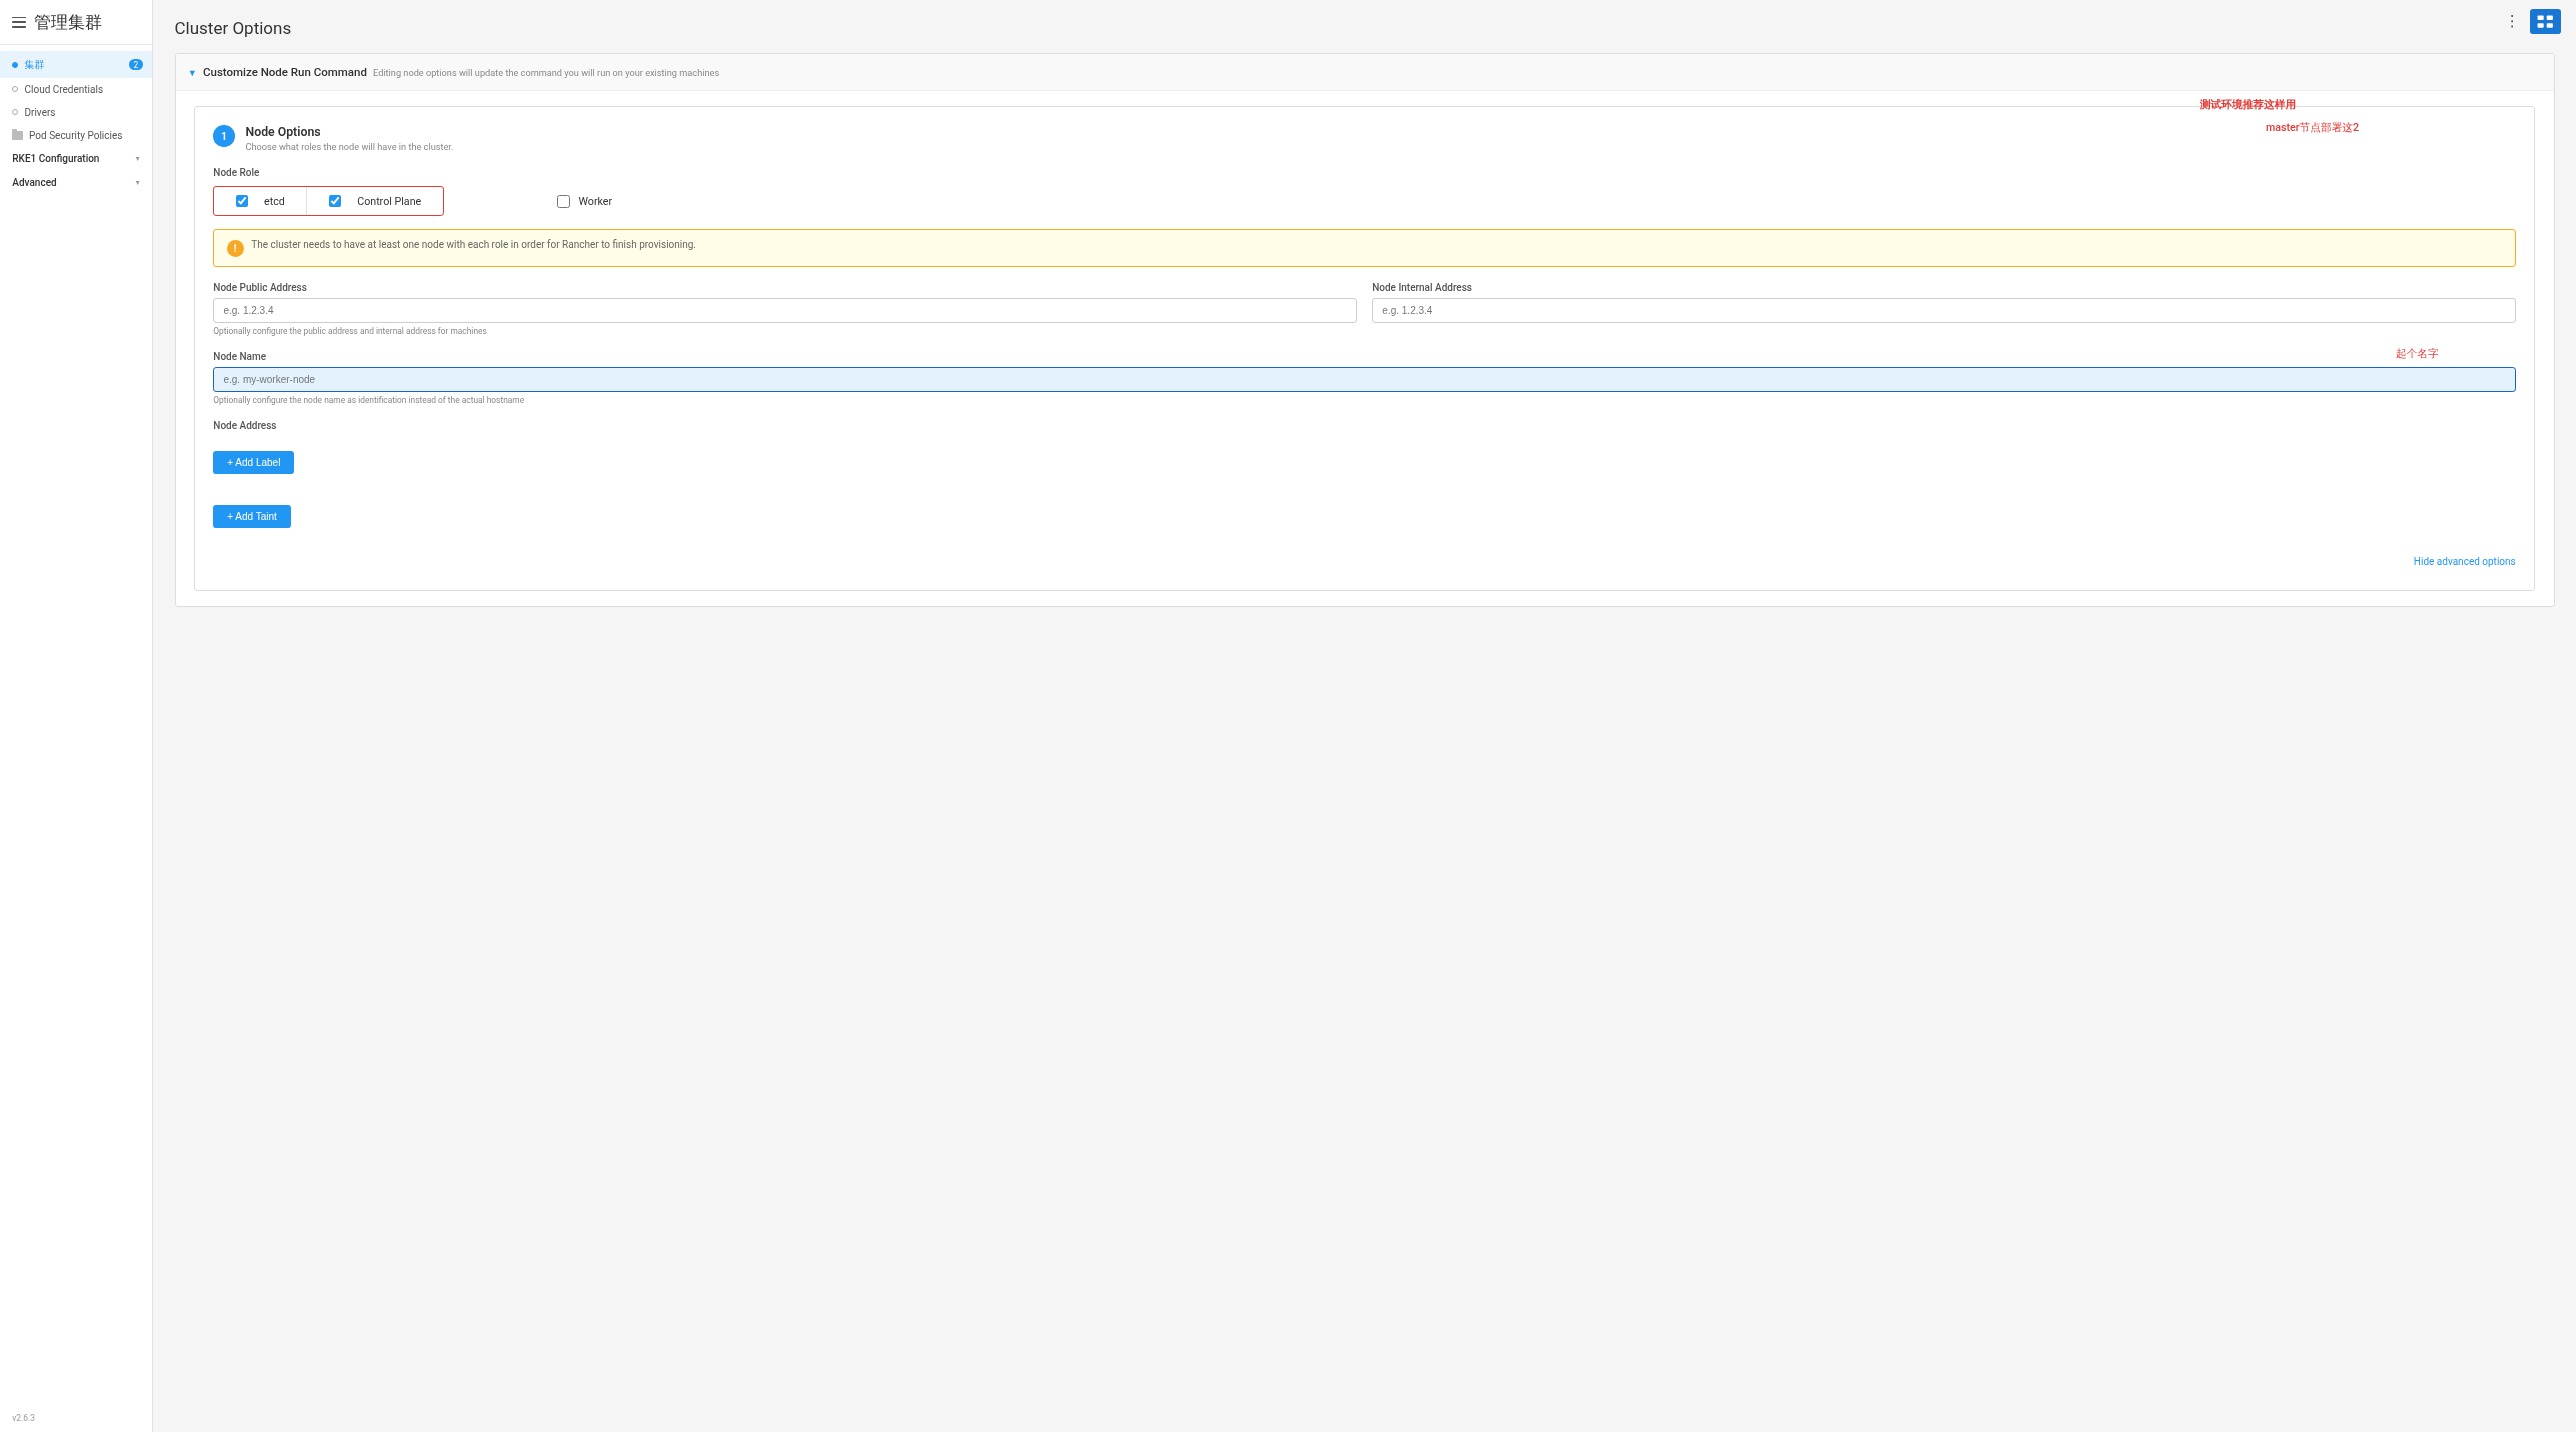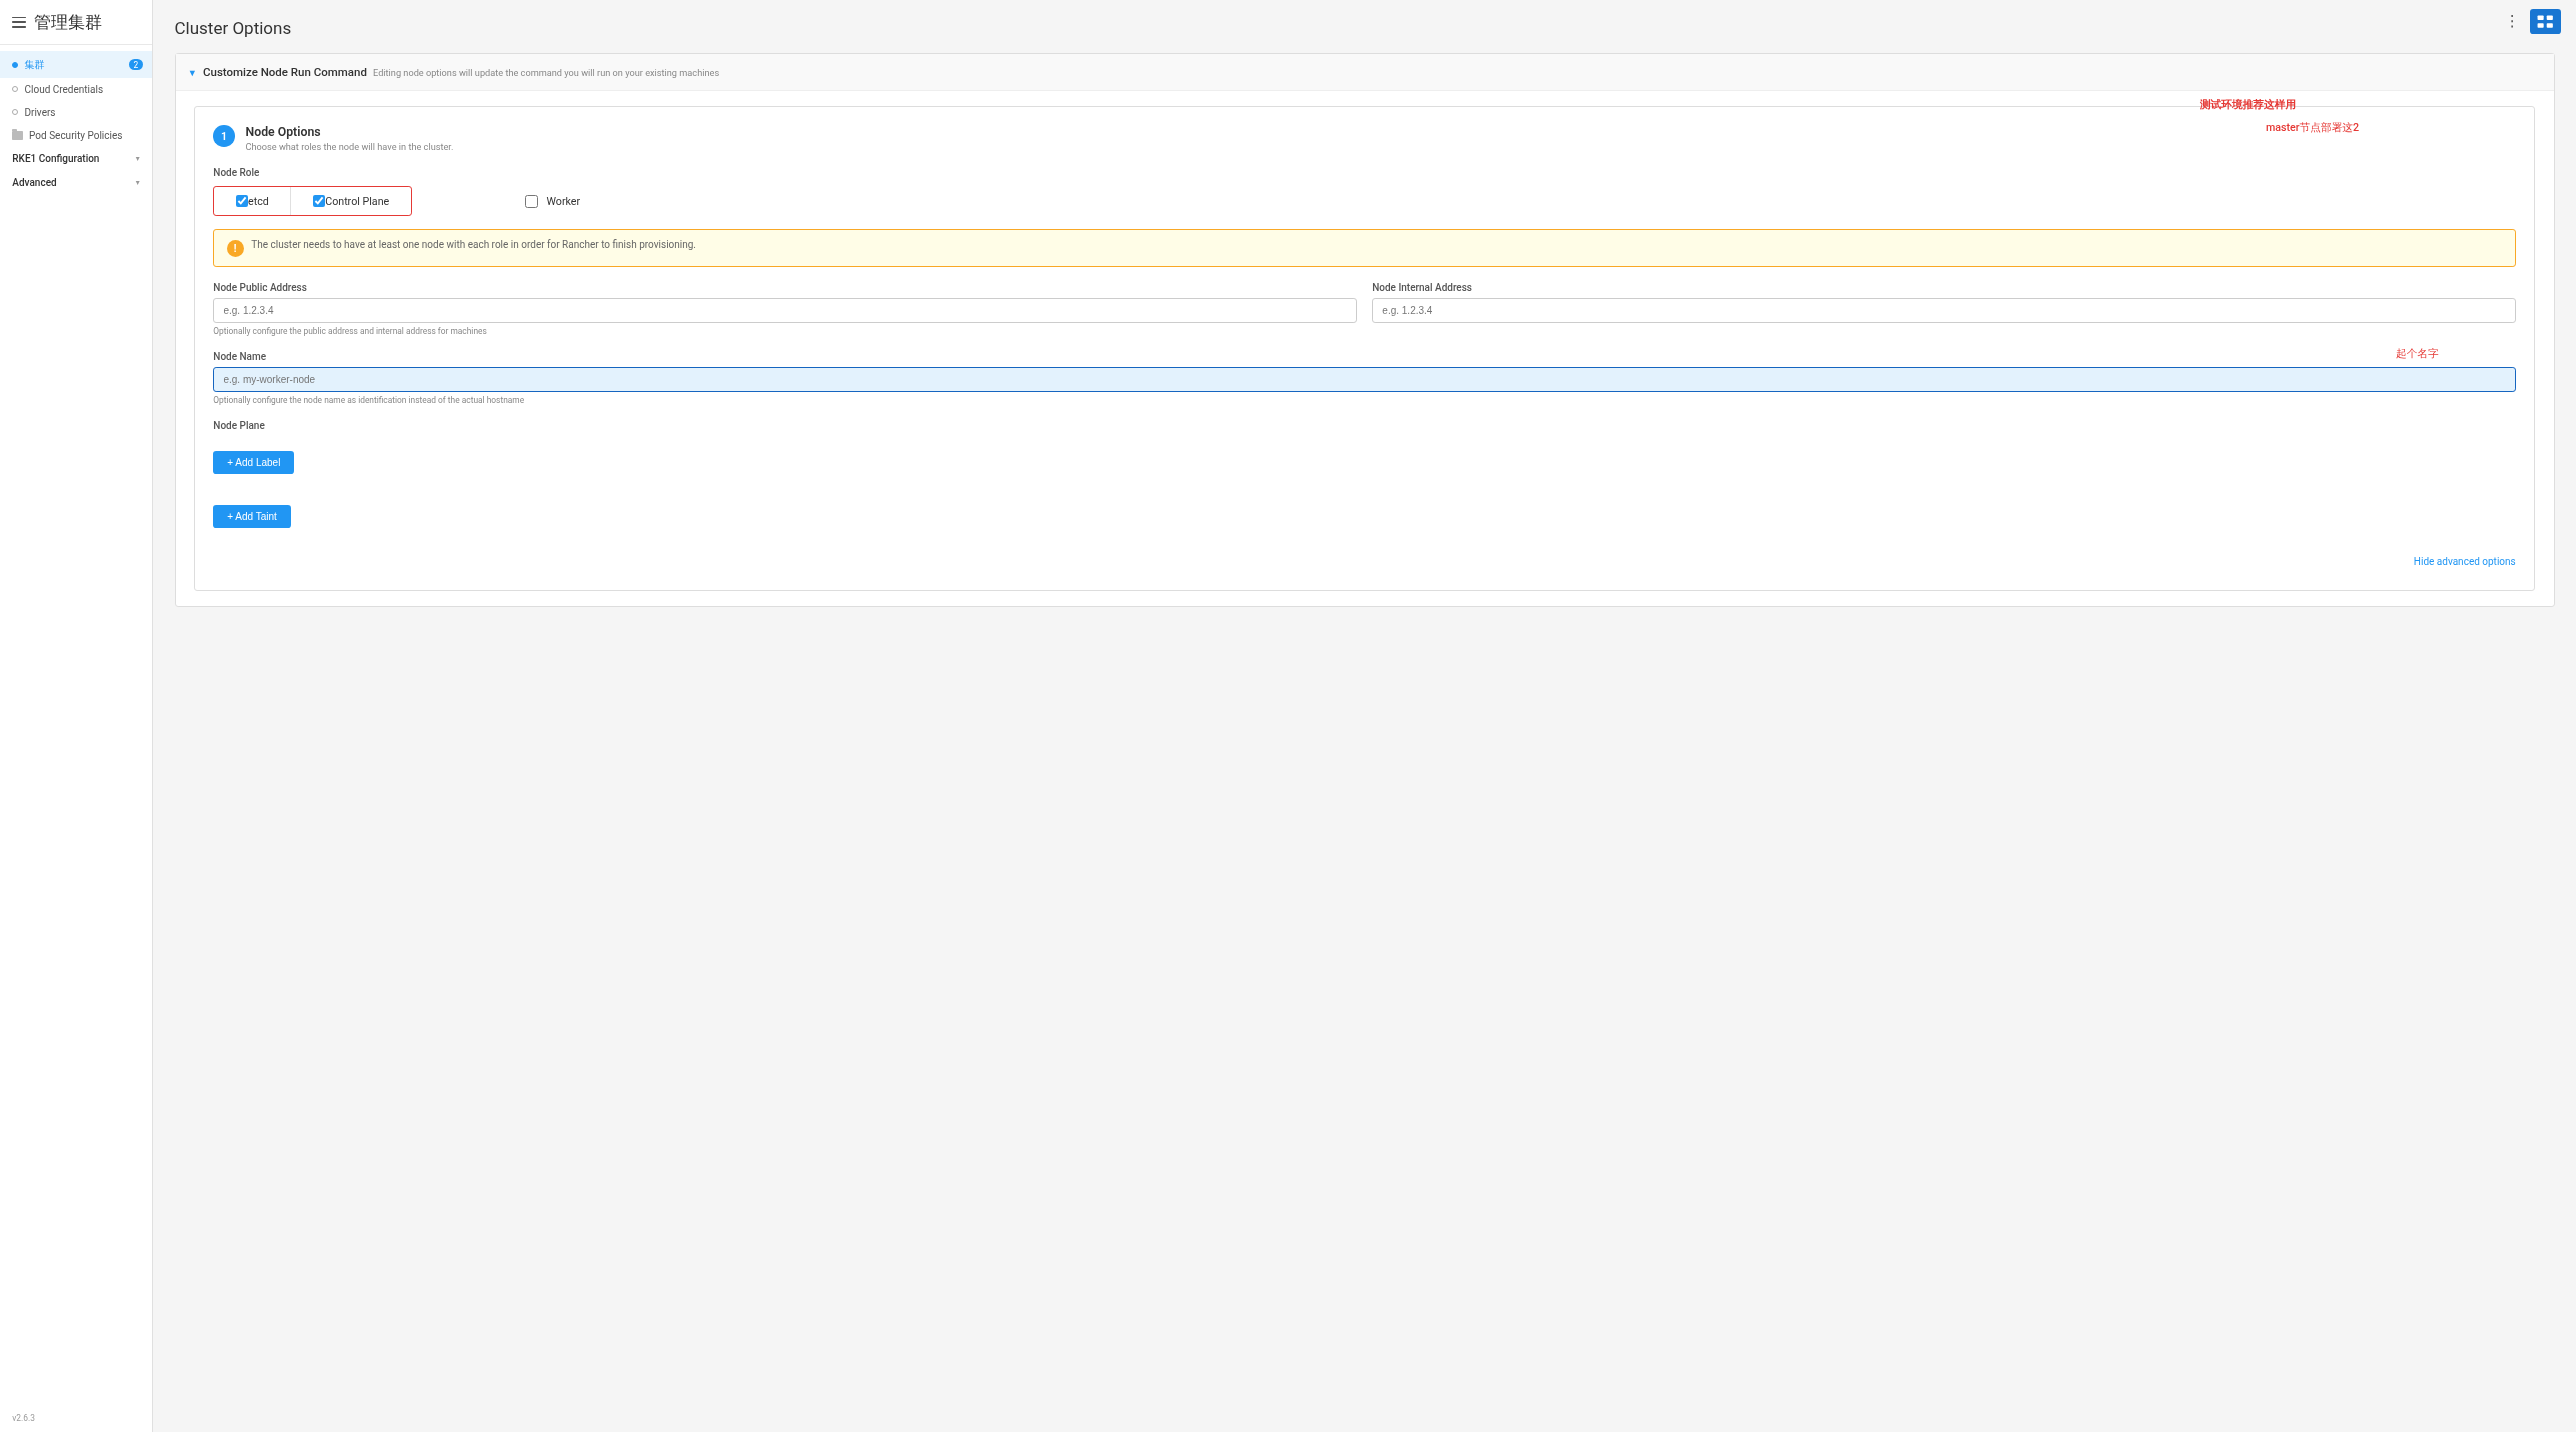--- a/index.html
+++ b/index.html
@@ -47,21 +47,21 @@
     .node-options { background: #fff; border: 0.8px solid #ddd; border-radius: 3.1px; padding: 18.4px; }
     .section-header { display: flex; align-items: flex-start; margin-bottom: 15.3px; }
     .step-badge { width: 21.5px; height: 21.5px; border-radius: 50%; background: #2196f3; color: #fff; display: flex; align-items: center; justify-content: center; font-size: 10.7px; font-weight: 600; margin-right: 10.7px; flex-shrink: 0; }
     .section-info h3 { font-size: 12.3px; font-weight: 600; color: #333; }
     .section-info p { font-size: 9.2px; color: #888; margin-top: 1.5px; }
 
     
     .field-label { font-size: 10px; color: #555; margin-bottom: 7.7px; font-weight: 500; }
     .role-row { display: flex; align-items: center; gap: 0; margin-bottom: 12.3px; }
     .role-box { border: 1.5px solid #e53935; border-radius: 3.1px; padding: 0; display: flex; align-items: center; }
-    .role-item { display: flex; align-items: center; gap: 0; padding: 7.7px 21.5px; font-size: 10.7px; color: #333; }
+    .role-item { display: flex; align-items: center; gap: 16px; padding: 7.7px 21.5px; font-size: 10.7px; color: #333; }
     .role-item + .role-item { border-left: 0.8px solid #e0e0e0; }
     .role-item input[type="checkbox"] { width: 12.3px; height: 12.3px; accent-color: #2196f3; }
     .role-item-worker { display: flex; align-items: flex-end; gap: 9px; padding: 7.7px 21.5px; font-size: 10.7px; color: #333; }
     .role-item-worker input[type="checkbox"] { width: 12.3px; height: 12.3px; }
 
     
     .warning-box { background: #fffde7; border: 0.8px solid #f9a825; border-radius: 3.1px; padding: 9.2px 12.3px; display: flex; align-items: flex-start; gap: 7.7px; margin-bottom: 15.3px; }
     .warning-icon { width: 17px; height: 17px; border-radius: 50%; background: #f9a825; color: #fff; display: flex; align-items: center; justify-content: center; font-size: 10px; font-weight: 700; flex-shrink: 0; margin-top: 0.8px; }
     .warning-text { font-size: 10px; color: #666; }
 
@@ -210,21 +210,21 @@
             <span>起个名字</span>
           </div>
           <div class="form-group">
             <label>Node Name</label>
             <input type="text" class="highlighted" placeholder="e.g. my-worker-node" style="">
             <div class="hint">Optionally configure the node name as identification instead of the actual hostname</div>
           </div>
         </div>
 
         <div class="labels-section">
-          <div class="field-label">Node Plane</div>
+          <div class="field-label">Node Address</div>
           <button class="btn-primary">+ Add Label</button>
         </div>
 
         <div class="taints-section">
           <button class="btn-primary">+ Add Taint</button>
         </div>
 
         <div class="hide-advanced">
           <a>Hide advanced options</a>
         </div>

